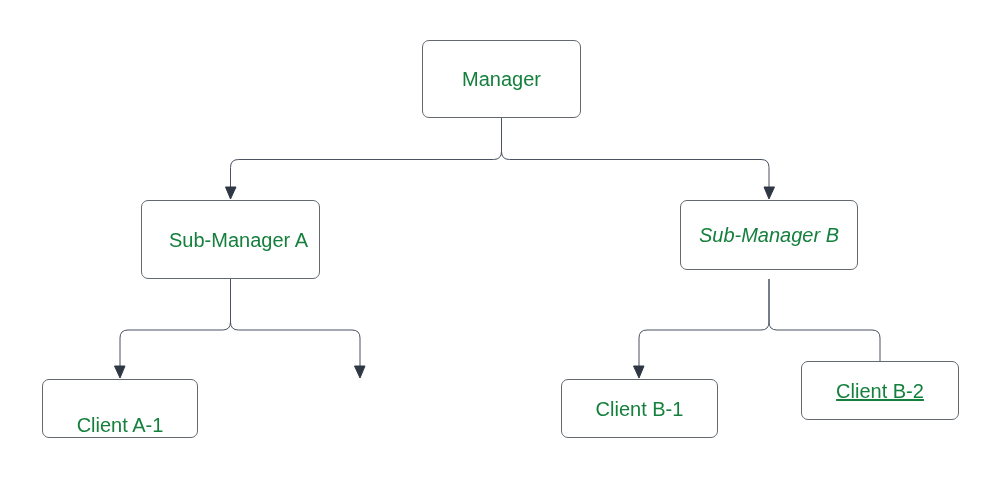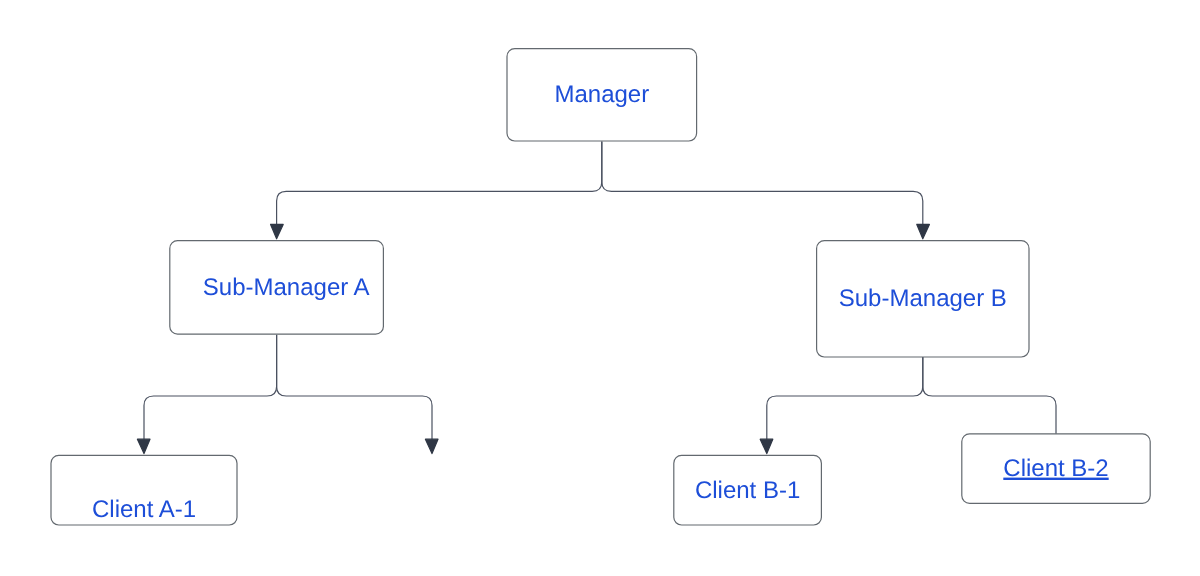--- a/index.html
+++ b/index.html
@@ -38,21 +38,21 @@
   .node {
     position: absolute;
     box-sizing: border-box;
     background: #ffffff;
     border: 1px solid #63696f;
     border-radius: 7px;
     display: flex;
     align-items: center;
     justify-content: center;
     text-align: center;
-    color: #1d4ed8;
+    color: #15803d;
     font-size: 20px;
     line-height: 1.2;
     cursor: default;
     user-select: none;
   }
 </style>
 </head>
 <body>
 
 <div id="canvas">
@@ -91,30 +91,30 @@
   </svg>
 
   <div class="node" style="left:422px; top:40px; width:159px; height:78px;">
     <span>Manager</span>
   </div>
 
   <div class="node" style="left:141px; top:200px; width:179px; height:79px;padding-left:16px;">
     <span>Sub-Manager A</span>
   </div>
 
-  <div class="node" style="left:680px; top:200px; width:178px; height:98px;">
+  <div class="node" style="left:680px; top:200px; width:178px; height:70px;font-style:italic;">
     <span>Sub-Manager B</span>
   </div>
 
   <div class="node" style="left:42px; top:379px; width:156px; height:59px;align-items:flex-end;">
     <span>Client A-1</span>
   </div>
 
 
-  <div class="node" style="left:561px; top:379px; width:124px; height:59px;">
+  <div class="node" style="left:561px; top:379px; width:157px; height:59px;">
     <span>Client B-1</span>
   </div>
 
   <div class="node" style="left:801px; top:361px; width:158px; height:59px;text-decoration:underline;">
     <span>Client B-2</span>
   </div>
 
 </div>
 
 </body></html>

